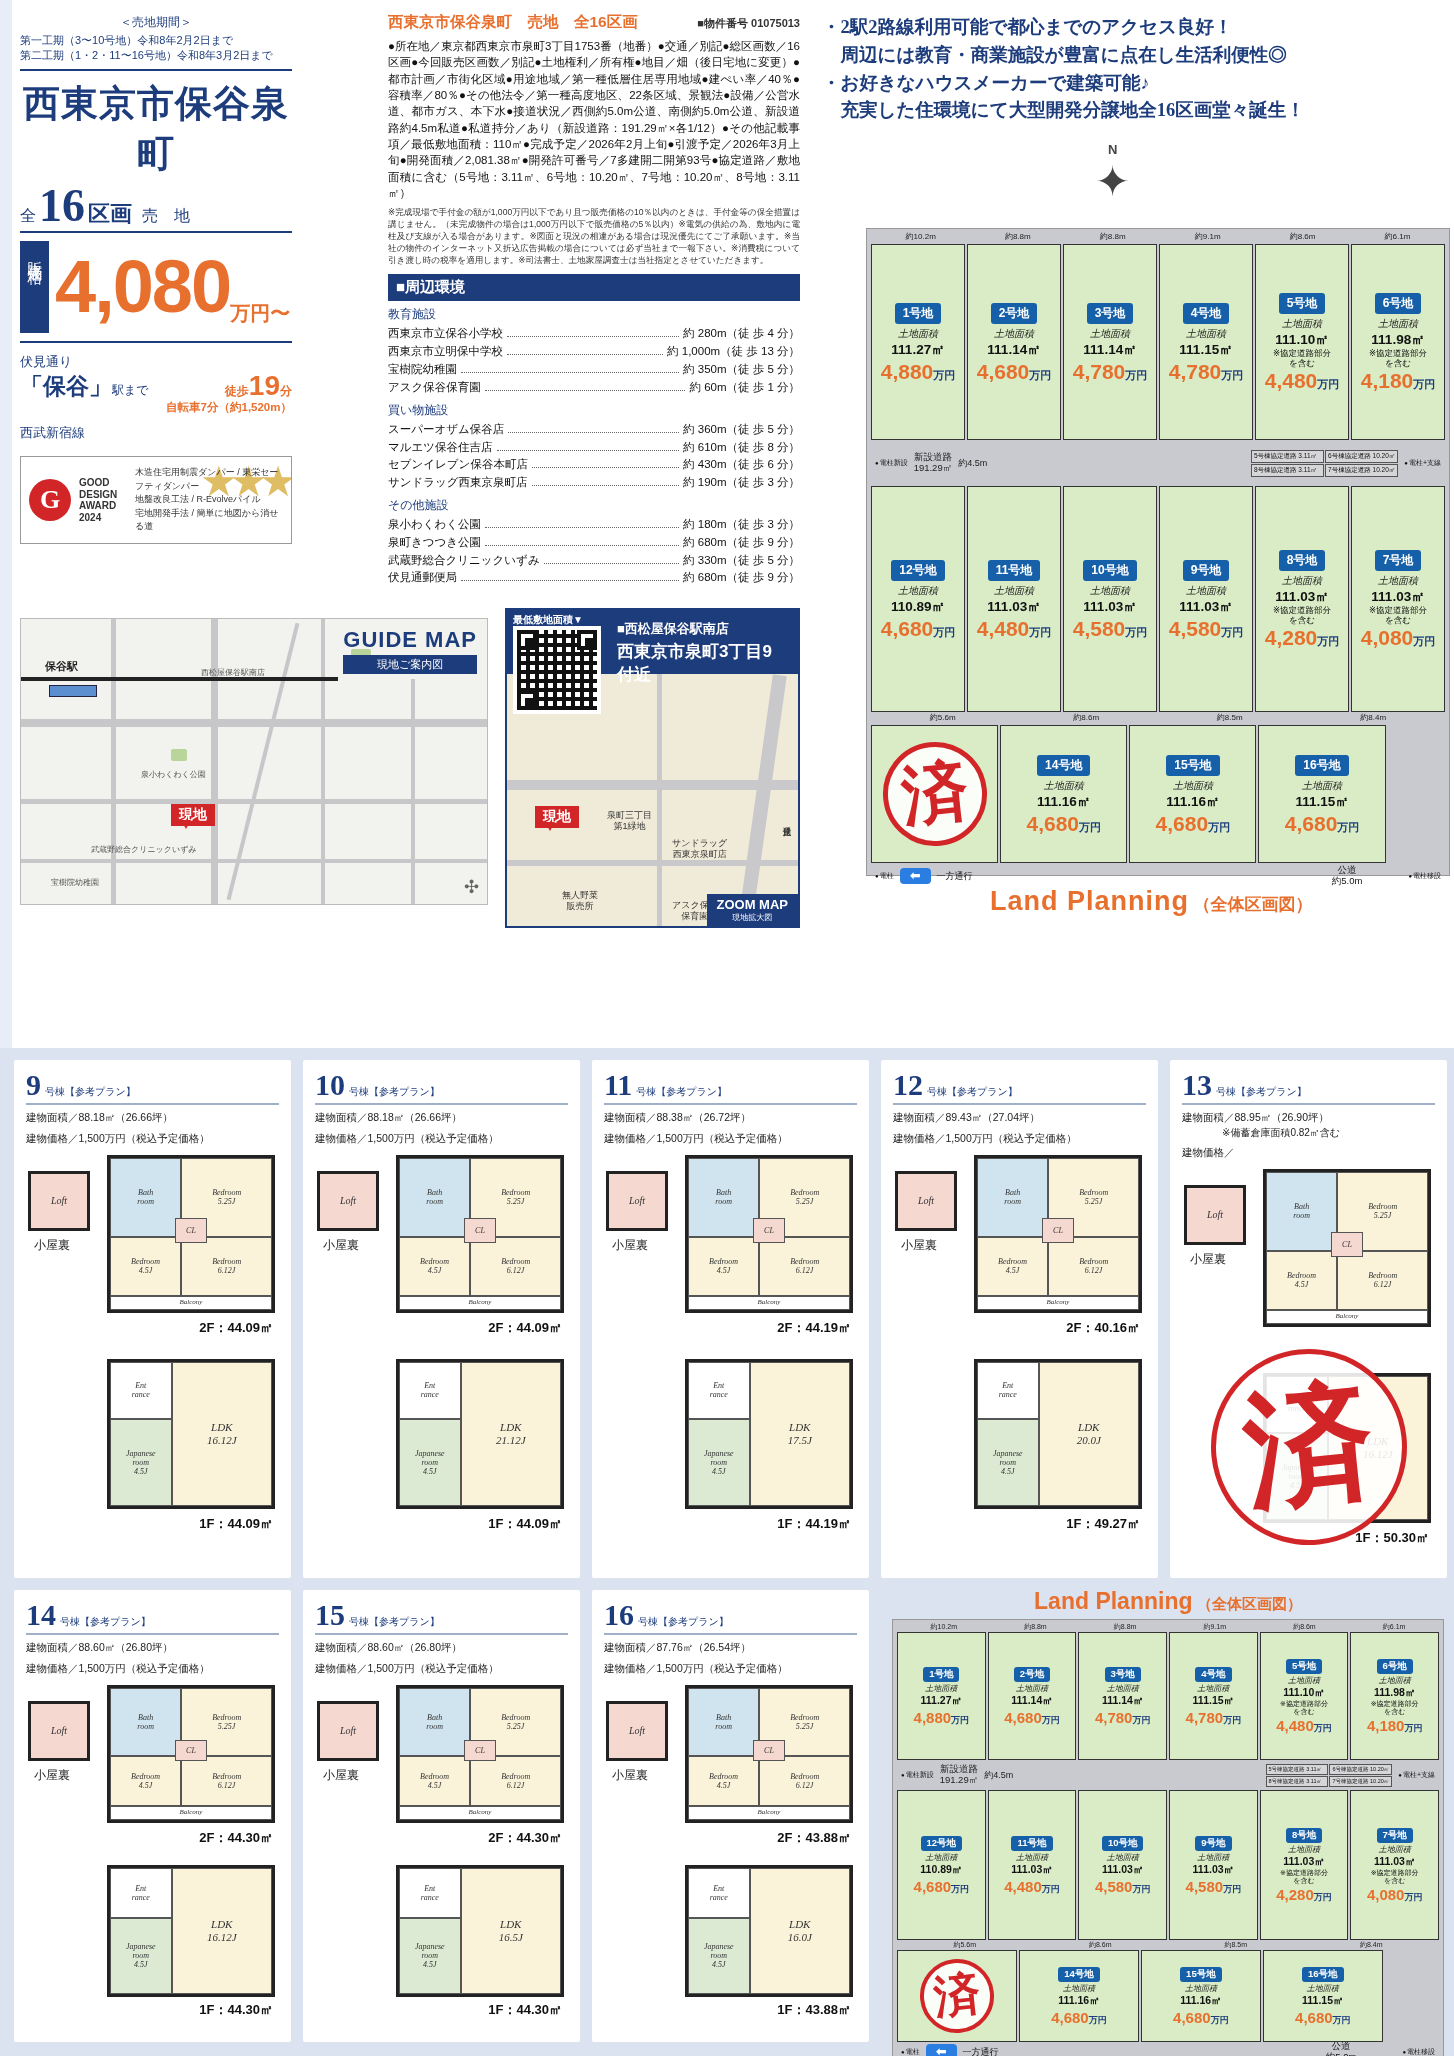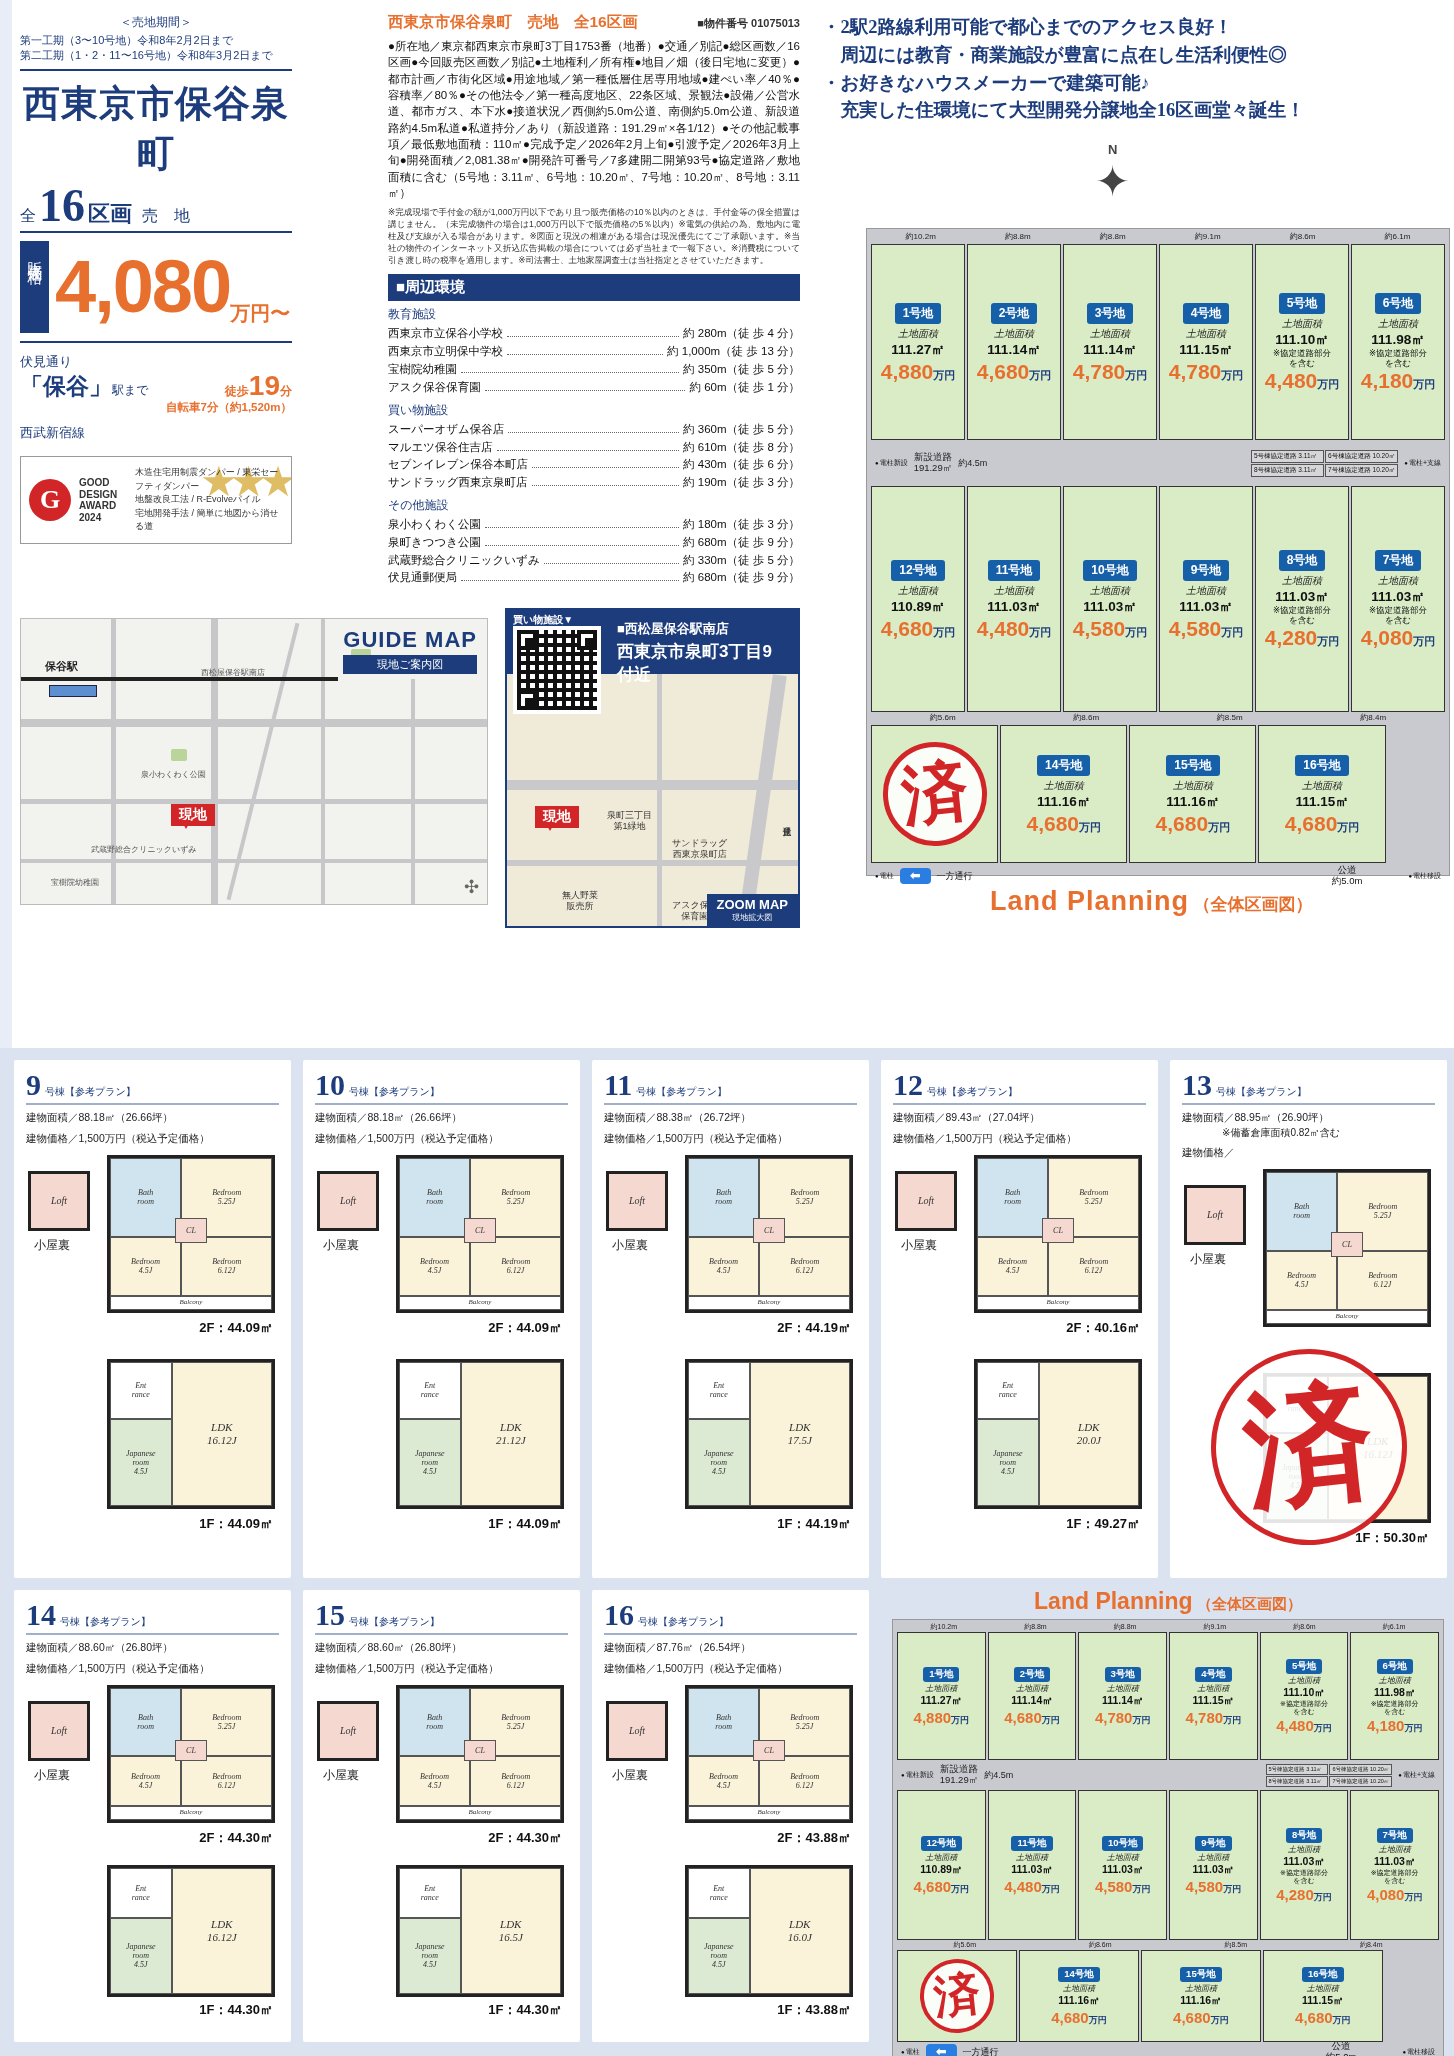--- a/index.html
+++ b/index.html
@@ -338,21 +338,21 @@
       <div class="fac-row">
         <div>伏見通郵便局</div>
         <div class="fac-leader"></div>
         <div class="fac-dist">約 680m（徒 歩 9 分）</div>
       </div>
     </div>
 </div>
 
 <div class="zoom-map">
   <div class="zm-head">
-    <div class="zm-show">買い物施設▼</div>
+    <div class="zm-show">最低敷地面積▼</div>
     <div class="zm-carnavi">■西松屋保谷駅南店</div>
     <div class="zm-addr">西東京市泉町3丁目9 付近</div>
   </div>
   <div class="qr">
     <div class="qr-in">
       <span class="qr-eye" style="left:0;top:0;"></span>
       <span class="qr-eye" style="right:0;top:0;"></span>
       <span class="qr-eye" style="left:0;bottom:0;"></span>
     </div>
   </div>

